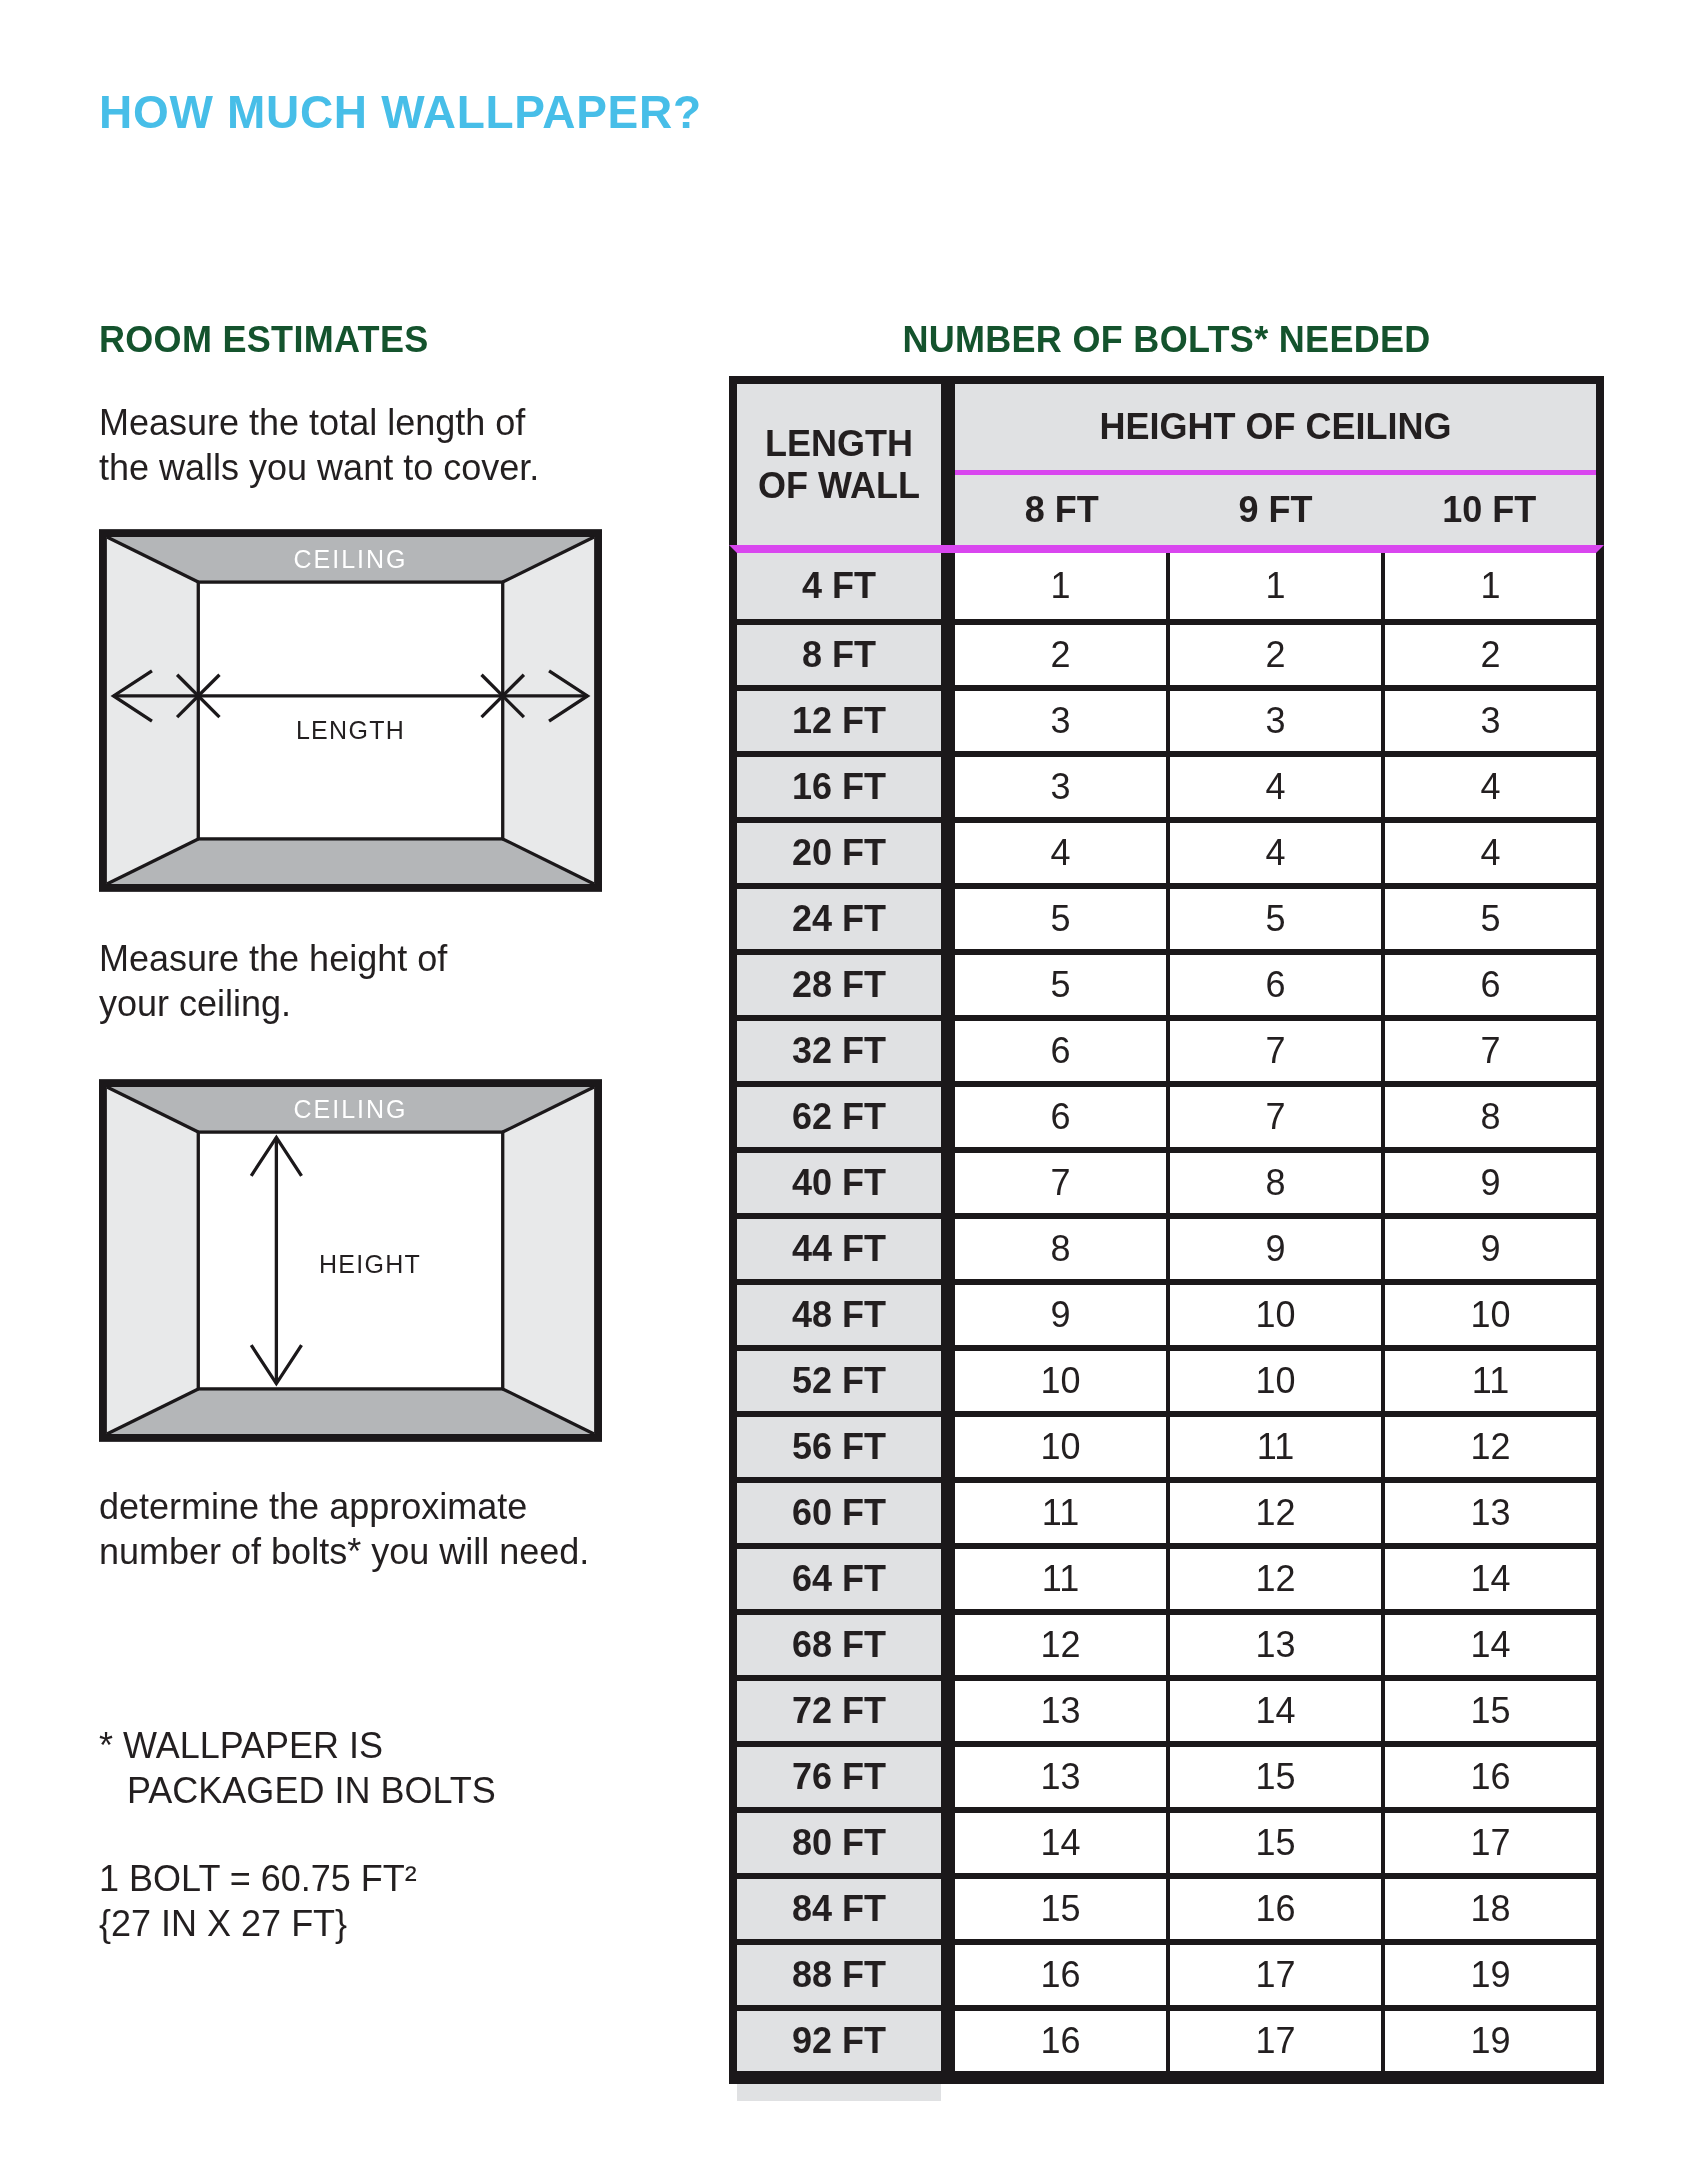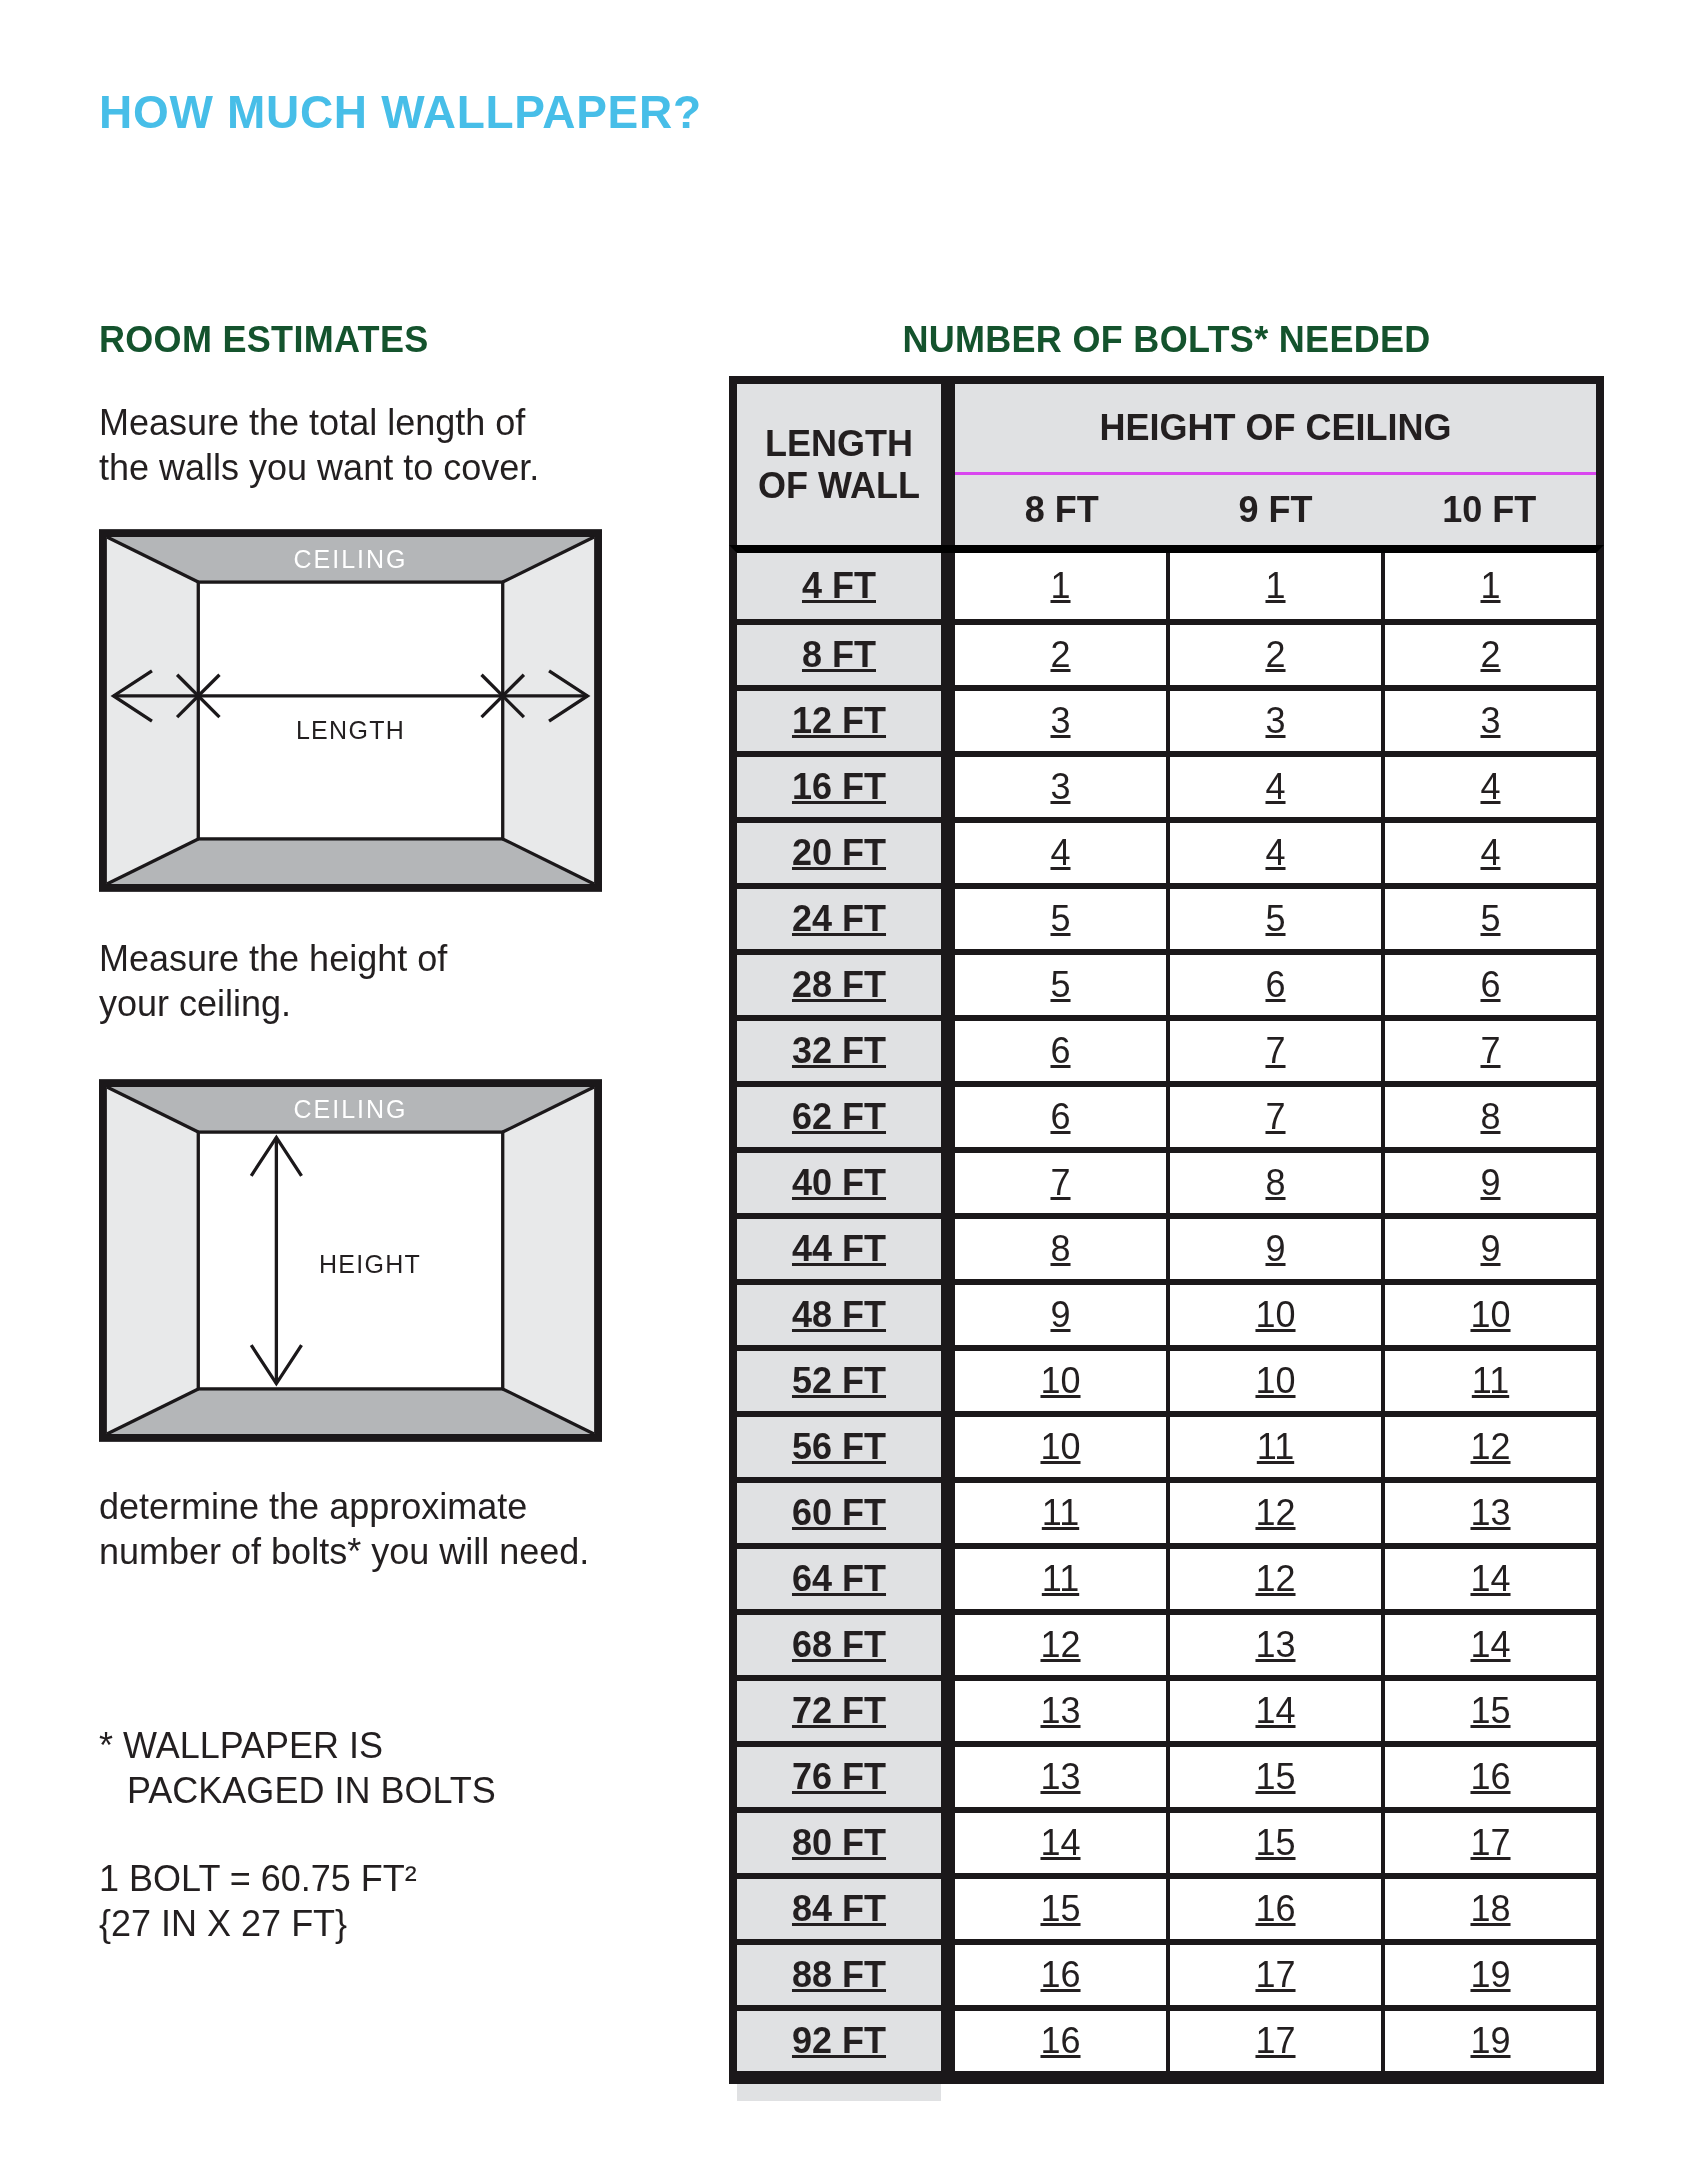--- a/index.html
+++ b/index.html
@@ -54,26 +54,26 @@
     border-left:8px solid #1B181A;border-right:8px solid #1B181A;
   }
   .th-label{
     width:204px;border-right:14.6px solid #1B181A;background:#E0E1E3;
     display:flex;flex-direction:column;justify-content:center;align-items:center;
     font-size:36px;font-weight:bold;line-height:42px;text-align:center;
   }
   .th-right{flex:1;display:flex;flex-direction:column;background:#E0E1E3;}
   .th-group{
     height:91px;display:flex;align-items:center;justify-content:center;
-    font-size:36px;font-weight:bold;border-bottom:3px solid #d946ef;box-sizing:border-box;
+    font-size:36px;font-weight:bold;border-bottom:5px solid #d946ef;box-sizing:border-box;
   }
   .th-cols{flex:1;display:flex;}
   .th-col{flex:1;display:flex;align-items:center;justify-content:center;font-size:36px;font-weight:bold;}
   .rows{
-    border-left:8px solid #1B181A;border-right:8px solid #1B181A;border-top:8px solid #000000;text-decoration:underline;
+    border-left:8px solid #1B181A;border-right:8px solid #1B181A;border-top:8px solid #d946ef;
   }
   .trow{display:flex;height:66px;box-sizing:border-box;}
   .trow + .trow{border-top:6px solid #1B181A;}
   .tlabel{
     width:204px;border-right:14.6px solid #1B181A;background:#E0E1E3;
     display:flex;align-items:center;justify-content:center;
     font-size:36px;font-weight:bold;
   }
   .tval{
     flex:1;display:flex;align-items:center;justify-content:center;

